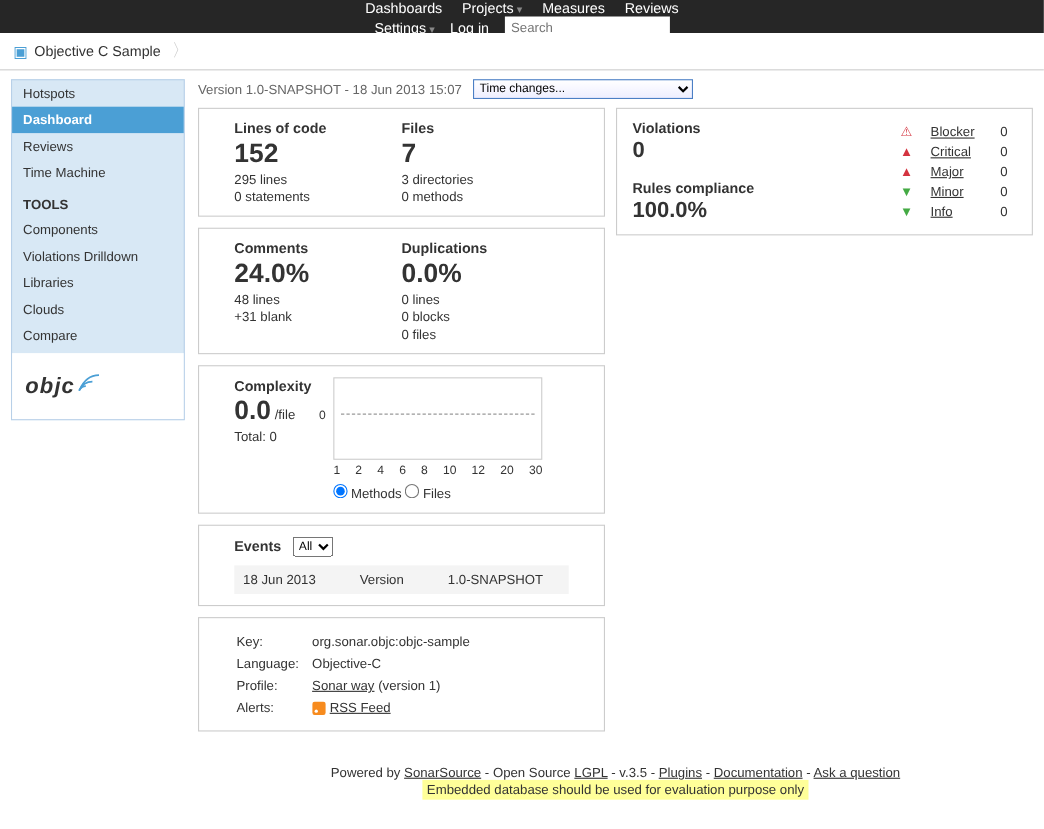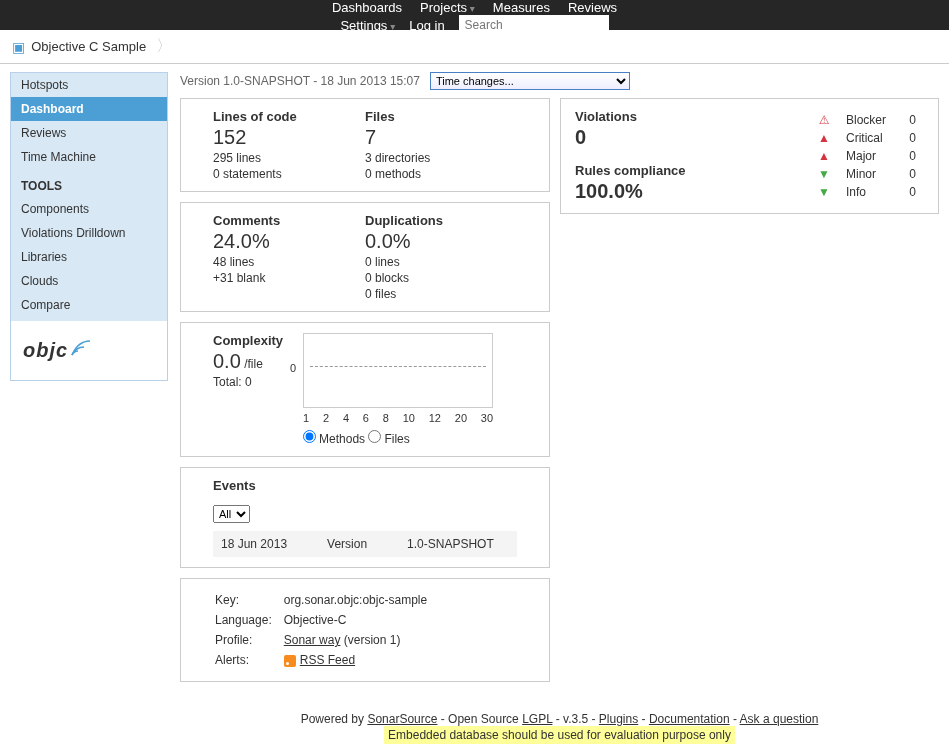--- a/index.html
+++ b/index.html
@@ -24,41 +24,41 @@
 .sidebar .logo-box { background: #fff; padding: 18px 12px; margin-top: 4px; }
 .sidebar .logo-box .logo-text { font-size: 20px; font-weight: bold; color: #333; font-style: italic; letter-spacing: 1px; }
 .content { flex: 1; }
 .version-row { display: flex; align-items: center; gap: 10px; margin-bottom: 8px; font-size: 12px; color: #666; }
 .time-select { border: 1px solid #4b7fc5; font-size: 11px; padding: 1px; width: 200px; background: linear-gradient(#fff,#eef); }
 .panels-row { display: flex; gap: 10px; align-items: flex-start; }
 .left-col { flex: 0 0 370px; display: flex; flex-direction: column; gap: 10px; }
 .right-col { flex: 1; }
 .panel { border: 1px solid #ccc; padding: 10px 32px; background: #fff; }
 .panel h3 { font-size: 13px; font-weight: bold; margin-bottom: 2px; }
-.big-val { font-size: 20px; font-weight: normal; }
+.big-val { font-size: 24px; font-weight: bold; }
 .small-line { font-size: 12px; color: #333; margin-top: 2px; }
 .two-col { display: flex; }
 .two-col > div { flex: 1; }
 .violations-panel { border: 1px solid #ccc; padding: 10px 14px; display: flex; align-items: center; }
 .viol-left h3 { font-size: 13px; font-weight: bold; margin-bottom: 2px; }
 .viol-left .big-val { font-size: 20px; font-weight: bold; }
 .viol-right { margin-left: auto; }
 .viol-right table { border-collapse: collapse; }
 .viol-right td { padding: 2px 8px; font-size: 12px; }
 .viol-right td.icon { width: 16px; text-align: center; font-size: 12px; }
-.viol-right a { color: #333; }
+.viol-right a { color: #333; text-decoration: underline; }
 .viol-right td.num { text-align: right; width: 30px; }
 .complexity-panel { display: flex; gap: 20px; }
 .chart-box { border: 1px solid #ccc; width: 190px; height: 75px; position: relative; }
 .chart-zero { position: absolute; left: -14px; top: 28px; font-size: 11px; }
 .chart-dashes { position: absolute; top: 32px; left: 6px; right: 6px; border-top: 1px dashed #999; }
 .chart-axis { display: flex; justify-content: space-between; width: 190px; font-size: 11px; margin-top: 4px; }
 .radio-row { margin-top: 6px; font-size: 12px; }
 .radio-row input { margin-right: 3px; }
-.events-panel .events-header { display: flex; align-items: flex-start; gap: 10px; margin-bottom: 8px; flex-direction: column; }
+.events-panel .events-header { display: flex; align-items: center; gap: 10px; margin-bottom: 8px; }
 .events-panel select { font-size: 11px; padding: 1px; }
 .events-row { background: #f4f4f4; padding: 6px 8px; display: flex; gap: 40px; font-size: 12px; }
 .meta-panel table td { padding: 2px 10px 2px 0; font-size: 12px; vertical-align: top; }
 .meta-panel a { color: #333; text-decoration: underline; }
 .rss-icon { display: inline-block; width: 12px; height: 12px; background: #f78b1e; border-radius: 2px; position: relative; margin-right: 4px; vertical-align: middle; }
 .rss-icon::after { content: ""; position: absolute; left: 2px; bottom: 2px; width: 3px; height: 3px; background: #fff; border-radius: 50%; }
 .footer { text-align: center; font-size: 12px; color: #333; margin-top: 30px; padding-bottom: 20px; }
 .footer a { color: #333; text-decoration: underline; }
 .footer .warn { background: #ffff99; display: inline-block; padding: 2px 4px; }
 .icon-blocker { color: #d4333f; }

